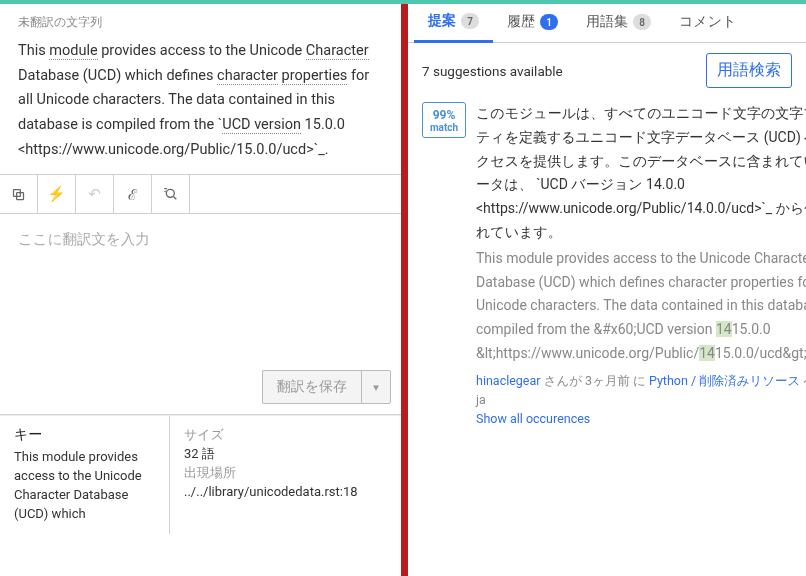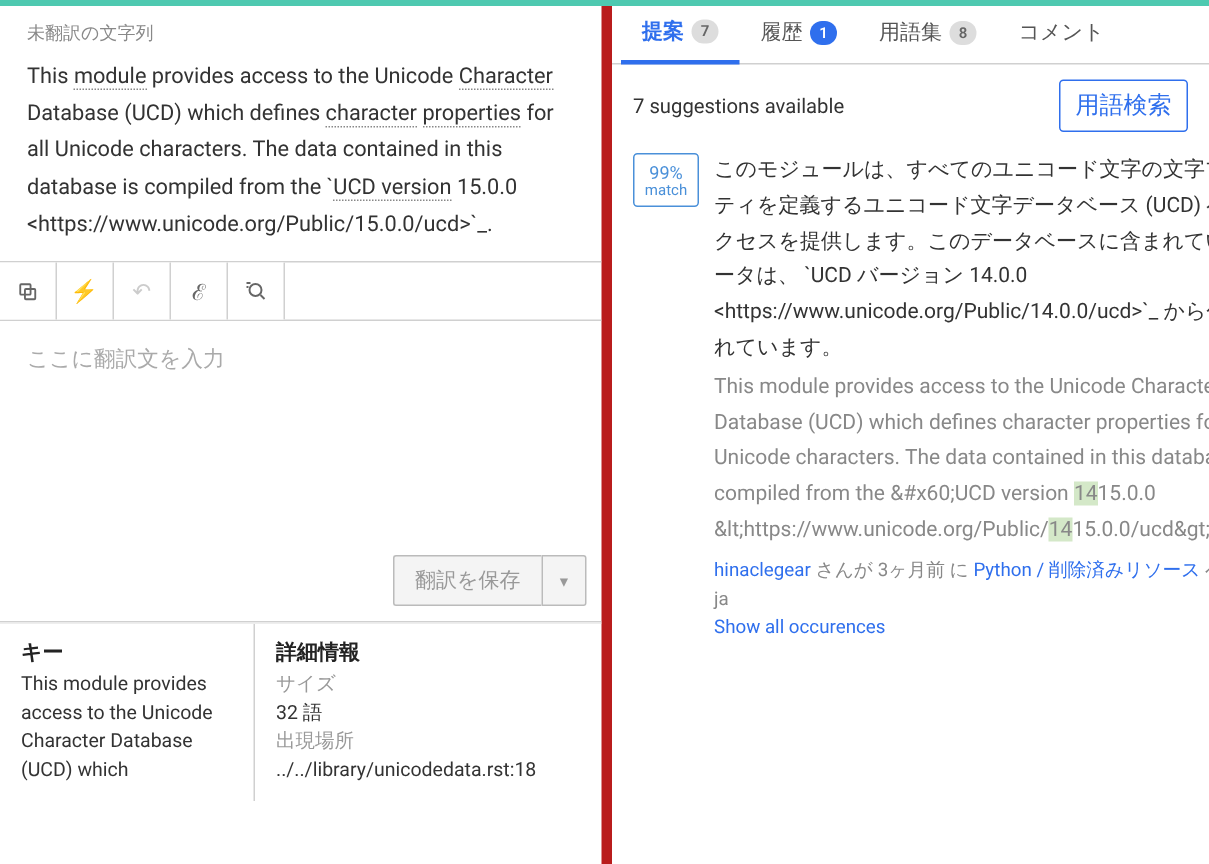--- a/index.html
+++ b/index.html
@@ -11,33 +11,33 @@
 .src-text .dotted{border-bottom:1px dotted #888}
 .toolbar{display:flex;border-top:1px solid #d0d0d0;border-bottom:1px solid #d0d0d0}
 .toolbar button{width:38px;height:38px;background:#fff;border:none;border-right:1px solid #d0d0d0;display:flex;align-items:center;justify-content:center;font-size:15px;color:#666;cursor:pointer}
 .translation-input{padding:16px 18px;color:#aaa;font-size:14.5px;flex:0 0 auto;min-height:150px}
 .save-row{display:flex;justify-content:flex-end;padding:6px 10px 10px;gap:0;border-bottom:1px solid #d0d0d0}
 .save-btn{height:34px;padding:0 14px;border:1px solid #bbb;background:#f4f4f4;color:#999;font-size:14px;border-radius:2px 0 0 2px;border-right:none}
 .save-drop{height:34px;width:30px;border:1px solid #bbb;background:#f4f4f4;color:#999;font-size:11px;border-radius:0 2px 2px 0;display:flex;align-items:center;justify-content:center}
 .meta-row{display:flex;border-top:1px solid #eee}
 .meta-col{padding:10px 14px;font-size:13px}
 .meta-col.left{width:170px;border-right:1px solid #d0d0d0}
-.meta-col h4{font-size:14px;font-weight:700;color:#232323;margin-bottom:4px}
+.meta-col h4{font-size:14px;font-weight:400;color:#232323;margin-bottom:4px}
 .meta-col .sub{color:#999;font-size:13px;line-height:1.45}
 .meta-col .fade{color:#333;font-size:13px;line-height:1.45}
 .tabs{display:flex;border-bottom:1px solid #d0d0d0;padding:0 6px}
 .tab{padding:8px 14px 10px;font-size:14px;color:#555;display:flex;align-items:center;gap:5px;cursor:pointer}
 .tab.active{color:#2F6FED;border-bottom:3px solid #2F6FED;font-weight:600;margin-bottom:-1px}
 .badge{display:inline-flex;min-width:18px;height:16px;padding:0 5px;border-radius:8px;background:#ddd;color:#666;font-size:10px;align-items:center;justify-content:center;font-weight:600}
 .badge.blue{background:#2F6FED;color:#fff}
 .sugg-header{display:flex;justify-content:space-between;align-items:center;padding:10px 14px}
 .sugg-header .count{font-size:13.5px;color:#333}
 .gloss-btn{border:1px solid #2F6FED;background:#fff;color:#2F6FED;font-size:16px;padding:6px 10px;border-radius:3px;cursor:pointer}
 .suggestion{display:flex;padding:4px 14px 10px;gap:10px;overflow-y:auto;flex:1}
-.match-box{width:44px;height:36px;border:1px solid #4a90d9;border-radius:3px;display:flex;flex-direction:column;align-items:center;justify-content:center;font-size:10px;color:#4a90d9;font-weight:400;flex-shrink:0}
+.match-box{width:44px;height:36px;border:1px solid #4a90d9;border-radius:3px;display:flex;flex-direction:column;align-items:center;justify-content:center;font-size:10px;color:#4a90d9;font-weight:700;flex-shrink:0}
 .match-box .pct{font-size:12px}
 .sugg-body{font-size:14px;line-height:1.7;color:#333;flex:1}
 .sugg-jp{margin-bottom:2px}
 .sugg-en{color:#888}
 .hl{background:#d4e8c8}
 .sugg-meta{font-size:12.5px;color:#888;margin-top:6px;line-height:1.5}
 .sugg-meta a{color:#2F6FED;text-decoration:none}
 .sugg-meta .occ{color:#2F6FED;margin-top:1px;display:inline-block}
 .link{color:#2F6FED}
 </style>
@@ -71,21 +71,20 @@
   <div class="save-row">
     <button class="save-btn">翻訳を保存</button>
     <button class="save-drop">▾</button>
   </div>
   <div class="meta-row">
     <div class="meta-col left">
       <h4>キー</h4>
       <div class="fade">This module provides access to the Unicode Character Database (UCD) which</div>
     </div>
     <div class="meta-col">
-      <h4>詳細情報</h4>
       <div class="sub">サイズ</div>
       <div class="fade">32 語</div>
       <div class="sub" style="margin-top:0">出現場所</div>
       <div class="fade">../../library/unicodedata.rst:18</div>
     </div>
   </div>
 </div>
 
 <div class="right-panel">
   <div class="tabs">

